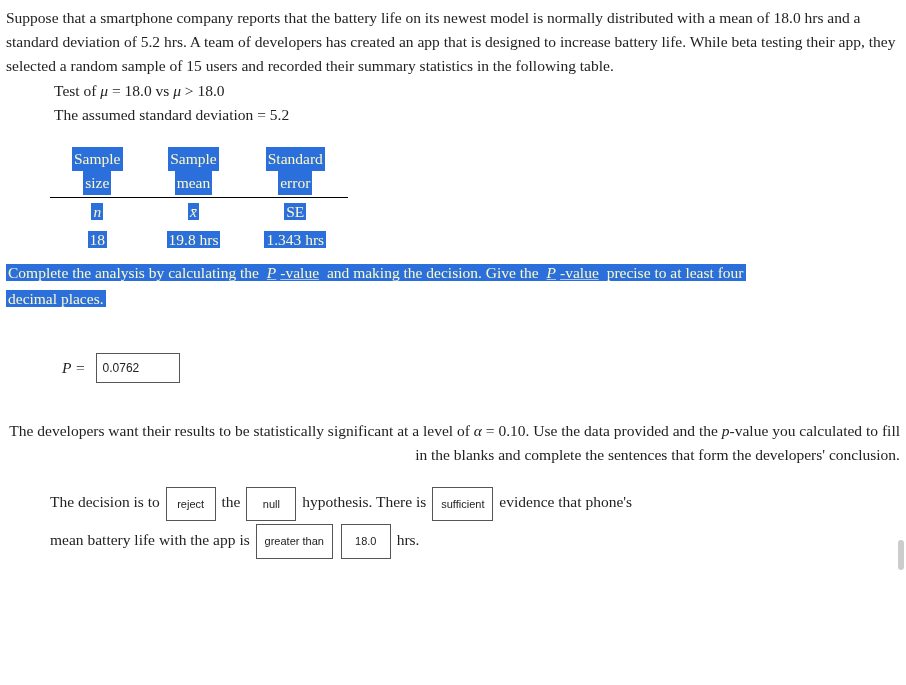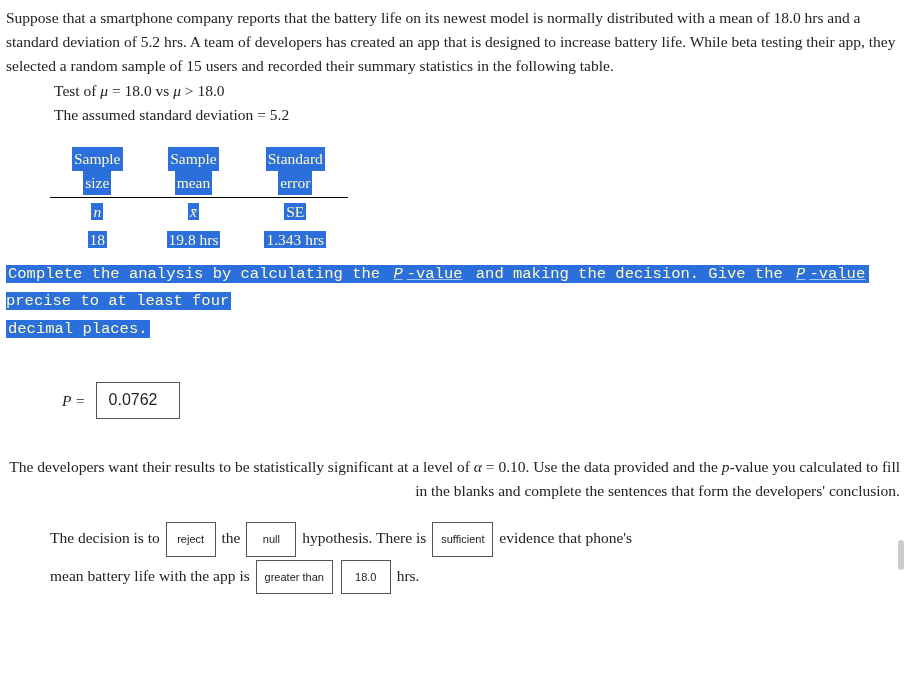--- a/index.html
+++ b/index.html
@@ -20,34 +20,34 @@
   table { border-collapse: collapse; }
   th, td { padding: 2px 22px; text-align: center; font-weight: normal; }
   th { border-bottom: 1px solid #000; }
   .hl {
     background: #2a6fdb;
     color: #fef9c3;
     padding: 0 2px;
   }
   th .hl { display: inline-block; }
   .instr { margin: 2px 0 40px 0; line-height: 1.7; }
-  .instr .hl { font-weight: normal; font-family: Liberation Mono, monospace; }
+  .instr .hl { font-weight: normal; }
   .under { text-decoration: underline; text-decoration-color: rgba(255,255,255,0.6); }
   .pvalue-row {
     margin: 0 0 36px 56px;
     display: flex;
     align-items: center;
     gap: 10px;
   }
   .pvalue-label { font-style: italic; }
   .input-box {
     border: 1px solid #555;
-    padding: 5px 12px;
+    padding: 5px 6px;
     font-family: Arial, sans-serif;
-    font-size: 16px;
+    font-size: 12px;
     min-width: 84px;
     display: inline-block;
     background: #fff;
   }
   .input-box.small { min-width: 50px; text-align: center; padding: 3px 8px; font-size: 11px; }
   .conclusion { margin-bottom: 16px; text-align: right; }
   .fill-lines { margin-left: 44px; line-height: 2.4; }
   .fill-lines .input-box { vertical-align: middle; margin: 0 2px; }
   .greek { font-style: italic; }
   .scrollbar {

